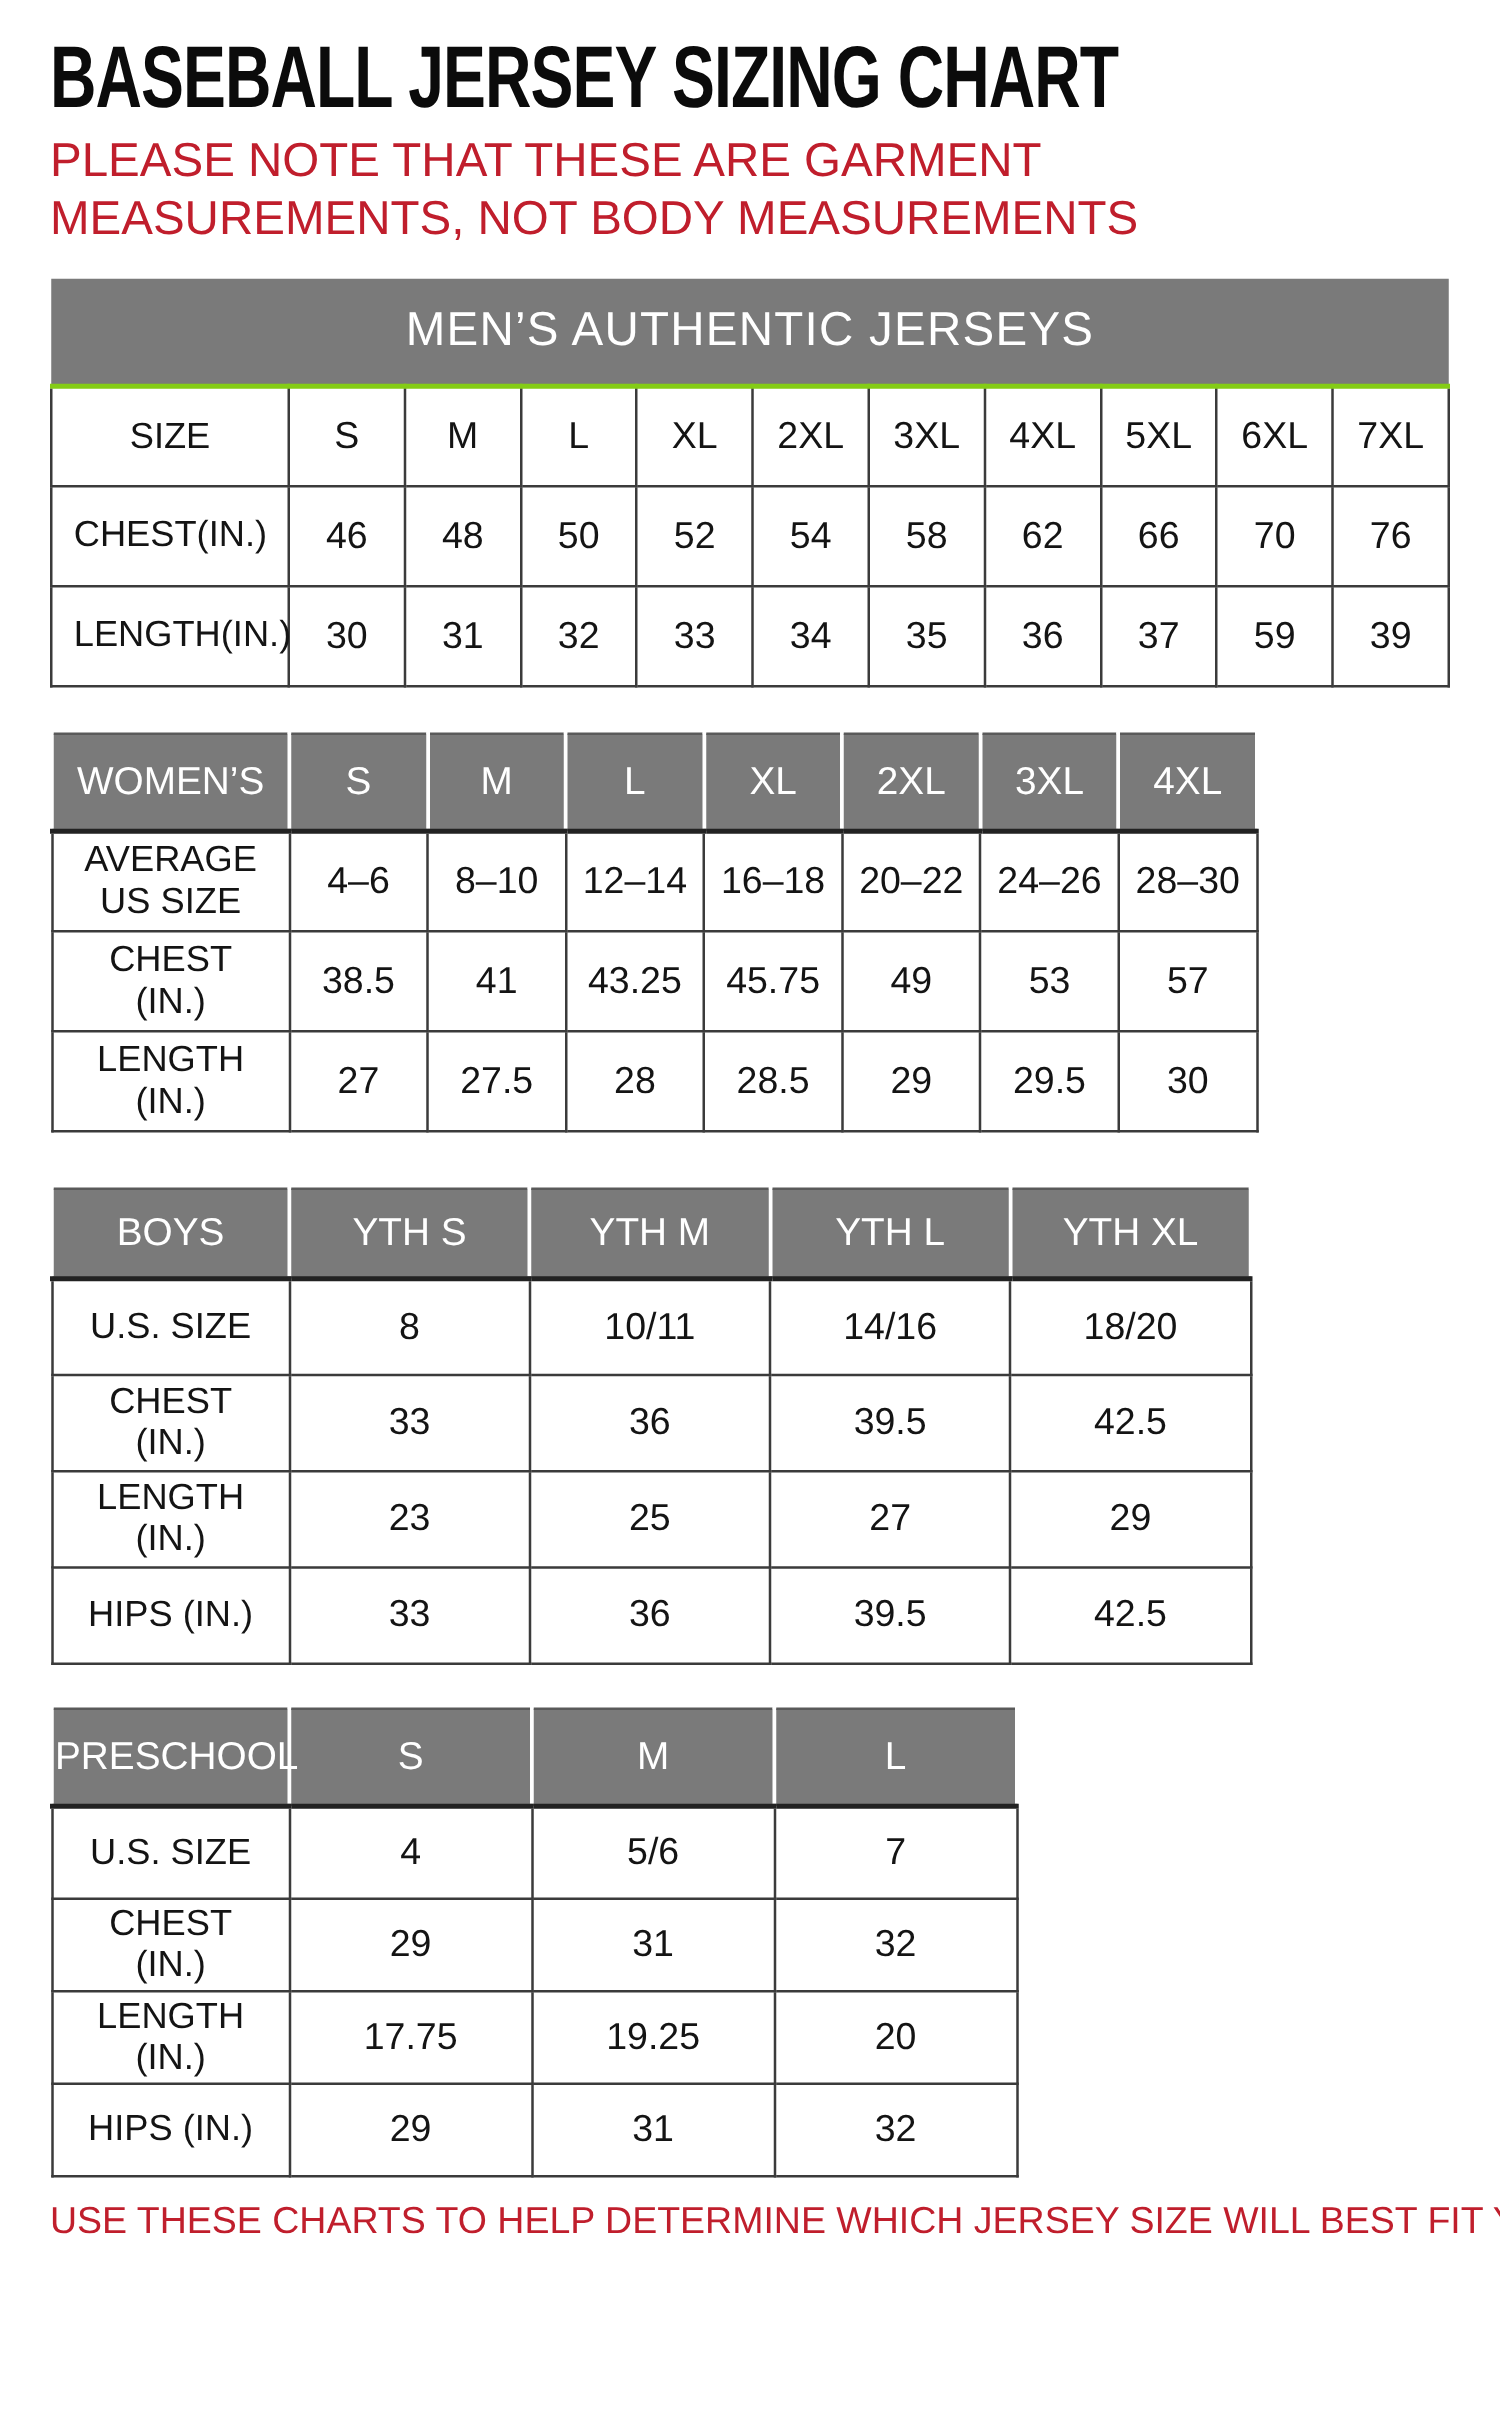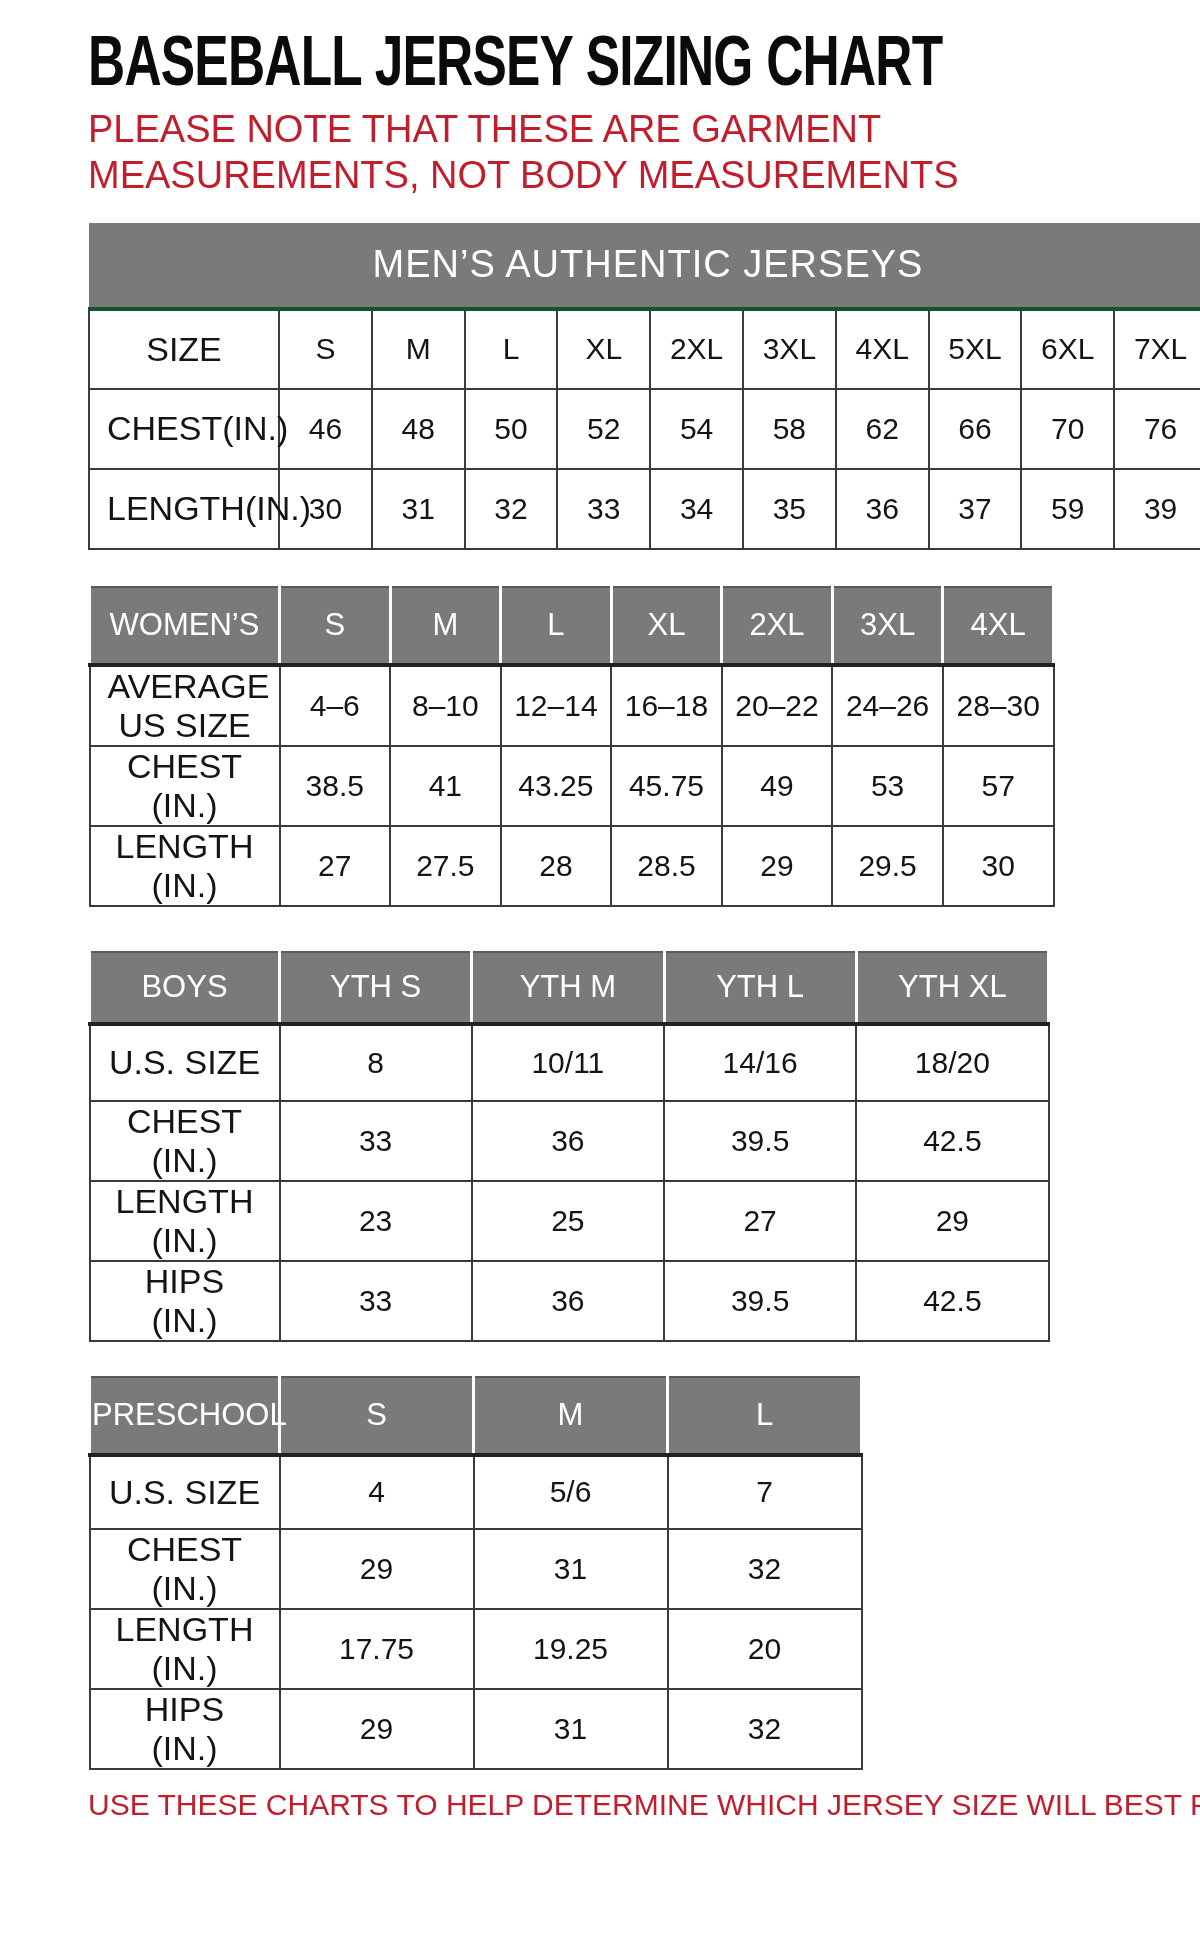--- a/index.html
+++ b/index.html
@@ -3,21 +3,21 @@
 <meta charset="utf-8">
 <style>
   * { box-sizing: border-box; }
   html, body { margin: 0; padding: 0; }
   body {
     width: 1200px; height: 1942px;
     background: #ffffff;
     font-family: "Liberation Sans", sans-serif;
     color: #141414;
   }
-  .wrap { padding: 26px 40px 0 40px; margin-left: 48px; }
+  .wrap { padding: 26px 40px 0 40px; }
 
   .title {
     margin: 0;
     font-size: 66px;
     font-weight: 900;
     line-height: 66px;
     letter-spacing: -1px;
     white-space: nowrap;
     color: #0b0b0b;
     transform: scaleX(0.78) scaleY(1.06);
@@ -36,33 +36,33 @@
 
   table.sz { border-collapse: collapse; table-layout: fixed; }
   .sz td {
     border: 2px solid #3b3b3b;
     text-align: center;
     vertical-align: middle;
     font-size: 30px;
     padding: 0;
     background: #ffffff;
   }
-  .sz td.lbl { font-size: 34px; padding: 0 17px; }
+  .sz td.lbl { font-size: 29px; padding: 0 17px; }
 
   
   .banner {
     background: #7a7a7a;
     color: #ffffff;
     font-weight: 400;
     font-size: 38px;
     letter-spacing: 1px;
     text-align: center;
     vertical-align: middle;
     border: none;
-    border-bottom: 4px solid #14532d;
+    border-bottom: 4px solid #84cc16;
     height: 86px;
   }
 
   
   .gth {
     background: #7a7a7a;
     color: #ffffff;
     font-weight: 400;
     font-size: 31px;
     text-align: center;

